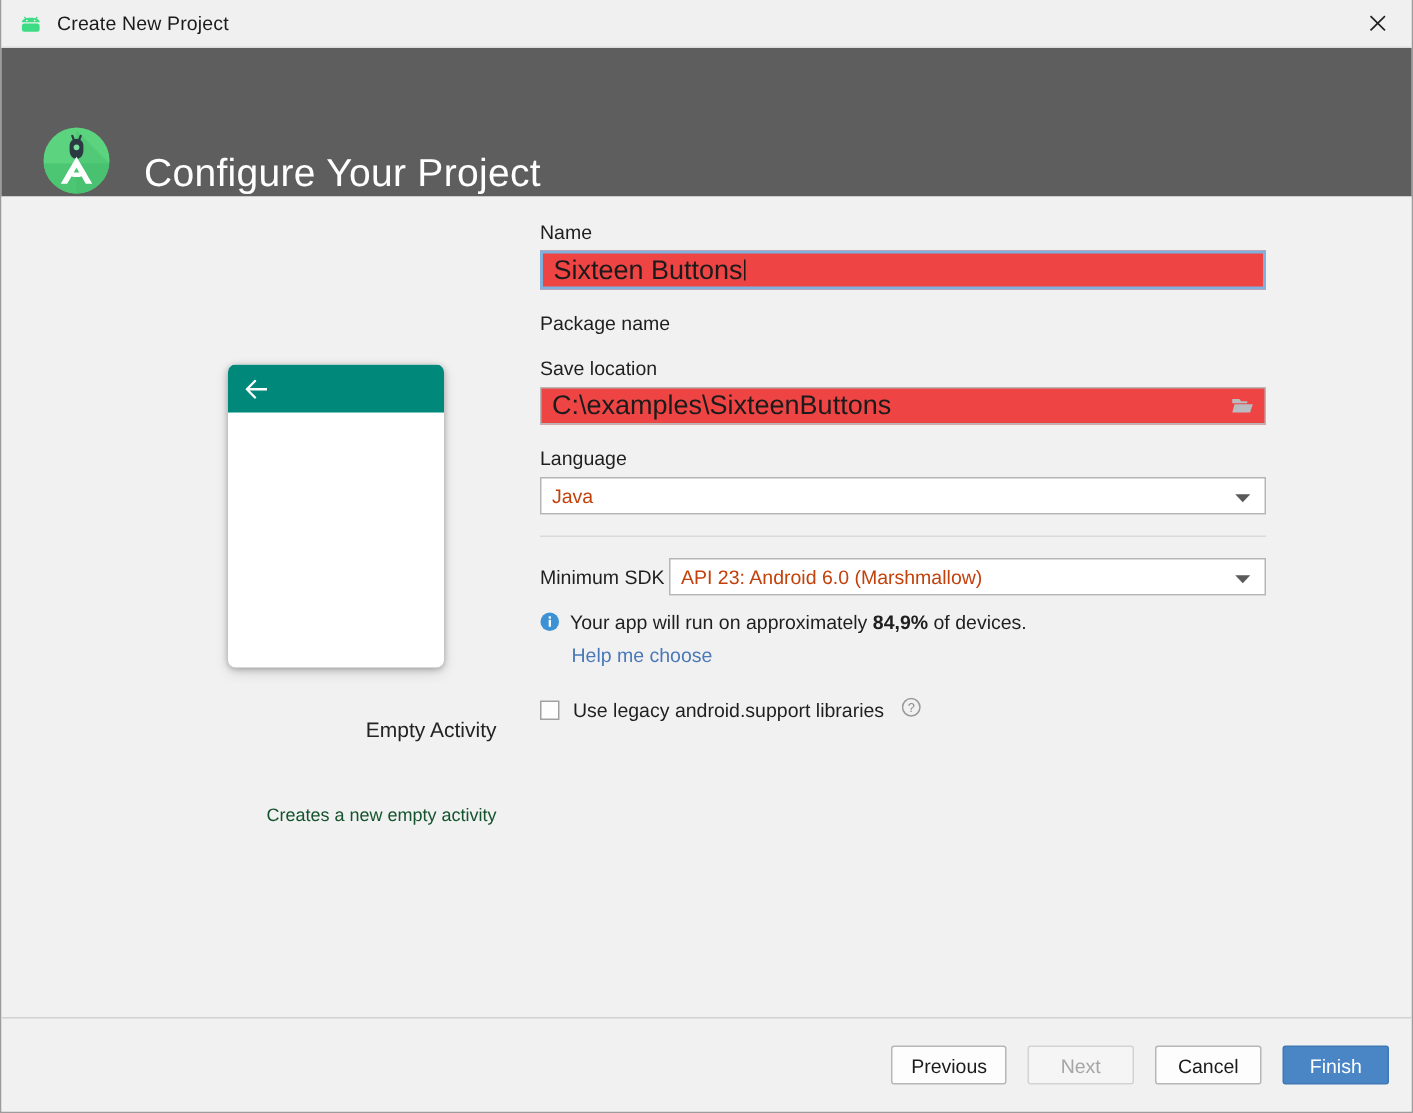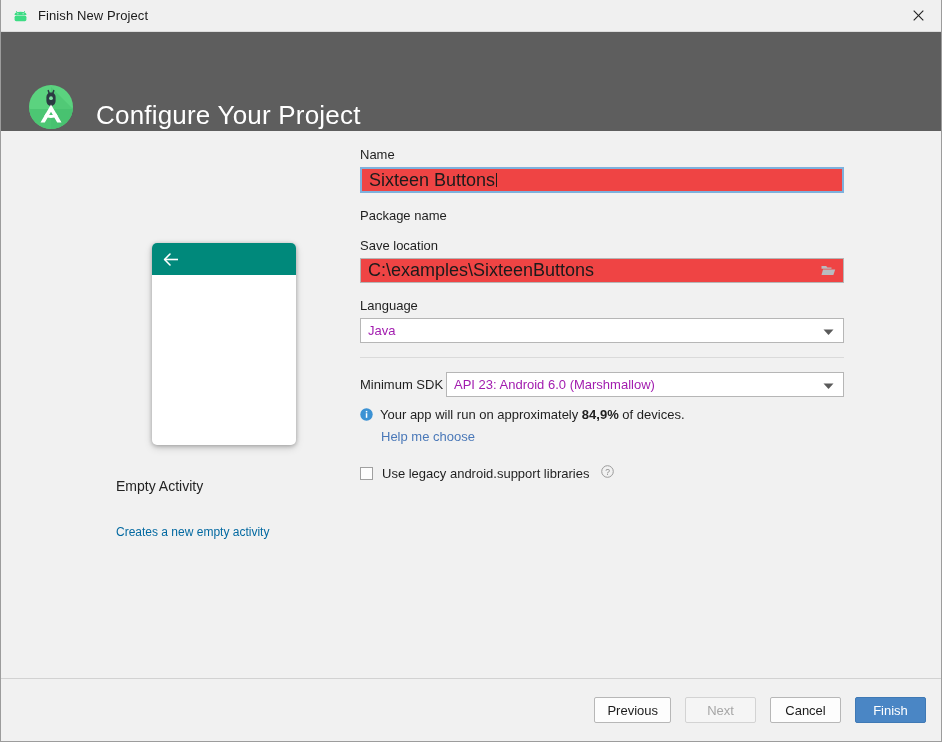--- a/index.html
+++ b/index.html
@@ -100,21 +100,21 @@
     position: relative;
     background: #f1f1f1;
   }
 
   
   .preview {
     position: absolute;
     left: 115px;
     top: 112px;
     width: 215px;
-    text-align: left;
+    text-align: right;
   }
   .preview-card {
     width: 144px;
     height: 202px;
     margin: 0 auto;
     background: #ffffff;
     border-radius: 5px;
     box-shadow: 0 1px 4px rgba(0,0,0,0.28), 0 3px 9px rgba(0,0,0,0.14);
     overflow: hidden;
     position: relative;
@@ -127,23 +127,23 @@
     padding-left: 11px;
     box-sizing: border-box;
   }
   .preview-appbar svg { display: block; }
   .preview-name {
     margin-top: 33px;
     font-size: 14px;
     color: #232323;
   }
   .preview-desc {
-    margin-top: 31px;
+    margin-top: 42px;
     font-size: 12px;
-    color: #0369a1;
+    color: #14532d;
   }
 
   
   .form {
     position: absolute;
     left: 359px;
     top: 16px;
     width: 484px;
   }
   .field-label {
@@ -193,21 +193,21 @@
   .combo {
     width: 100%;
     height: 25px;
     box-sizing: border-box;
     border: 1px solid #b6b6b6;
     background: #ffffff;
     display: flex;
     align-items: center;
     padding: 0 7px;
     font-size: 13px;
-    color: #a21caf;
+    color: #c2410c;
     position: relative;
   }
   .combo .arrow {
     position: absolute;
     right: 9px;
     top: 50%;
     transform: translateY(-50%);
   }
 
   .separator {
@@ -313,21 +313,21 @@
       <span class="android-head">
         <svg width="17" height="11" viewBox="0 0 17 11">
           <path d="M2.6 3.4 C2.6 2.0 5.0 0.8 8.5 0.8 C12.0 0.8 14.4 2.0 14.4 3.4 L14.4 3.9 L2.6 3.9 Z" fill="#3ddc84"></path>
           <rect x="2.6" y="4.6" width="11.8" height="5.6" rx="1.6" fill="#3ddc84"></rect>
           <line x1="4.4" y1="0.4" x2="5.6" y2="2.1" stroke="#3ddc84" stroke-width="0.9" stroke-linecap="round"></line>
           <line x1="12.6" y1="0.4" x2="11.4" y2="2.1" stroke="#3ddc84" stroke-width="0.9" stroke-linecap="round"></line>
           <circle cx="5.9" cy="2.7" r="0.55" fill="#ffffff"></circle>
           <circle cx="11.1" cy="2.7" r="0.55" fill="#ffffff"></circle>
         </svg>
       </span>
-      <span class="titlebar-title">Finish New Project</span>
+      <span class="titlebar-title">Create New Project</span>
     </div>
     <div class="titlebar-close">
       <span>
         <svg width="11" height="11" viewBox="0 0 11 11">
           <line x1="0.7" y1="0.7" x2="10.3" y2="10.3" stroke="#202020" stroke-width="1.1"></line>
           <line x1="10.3" y1="0.7" x2="0.7" y2="10.3" stroke="#202020" stroke-width="1.1"></line>
         </svg>
       </span>
     </div>
   </div>

